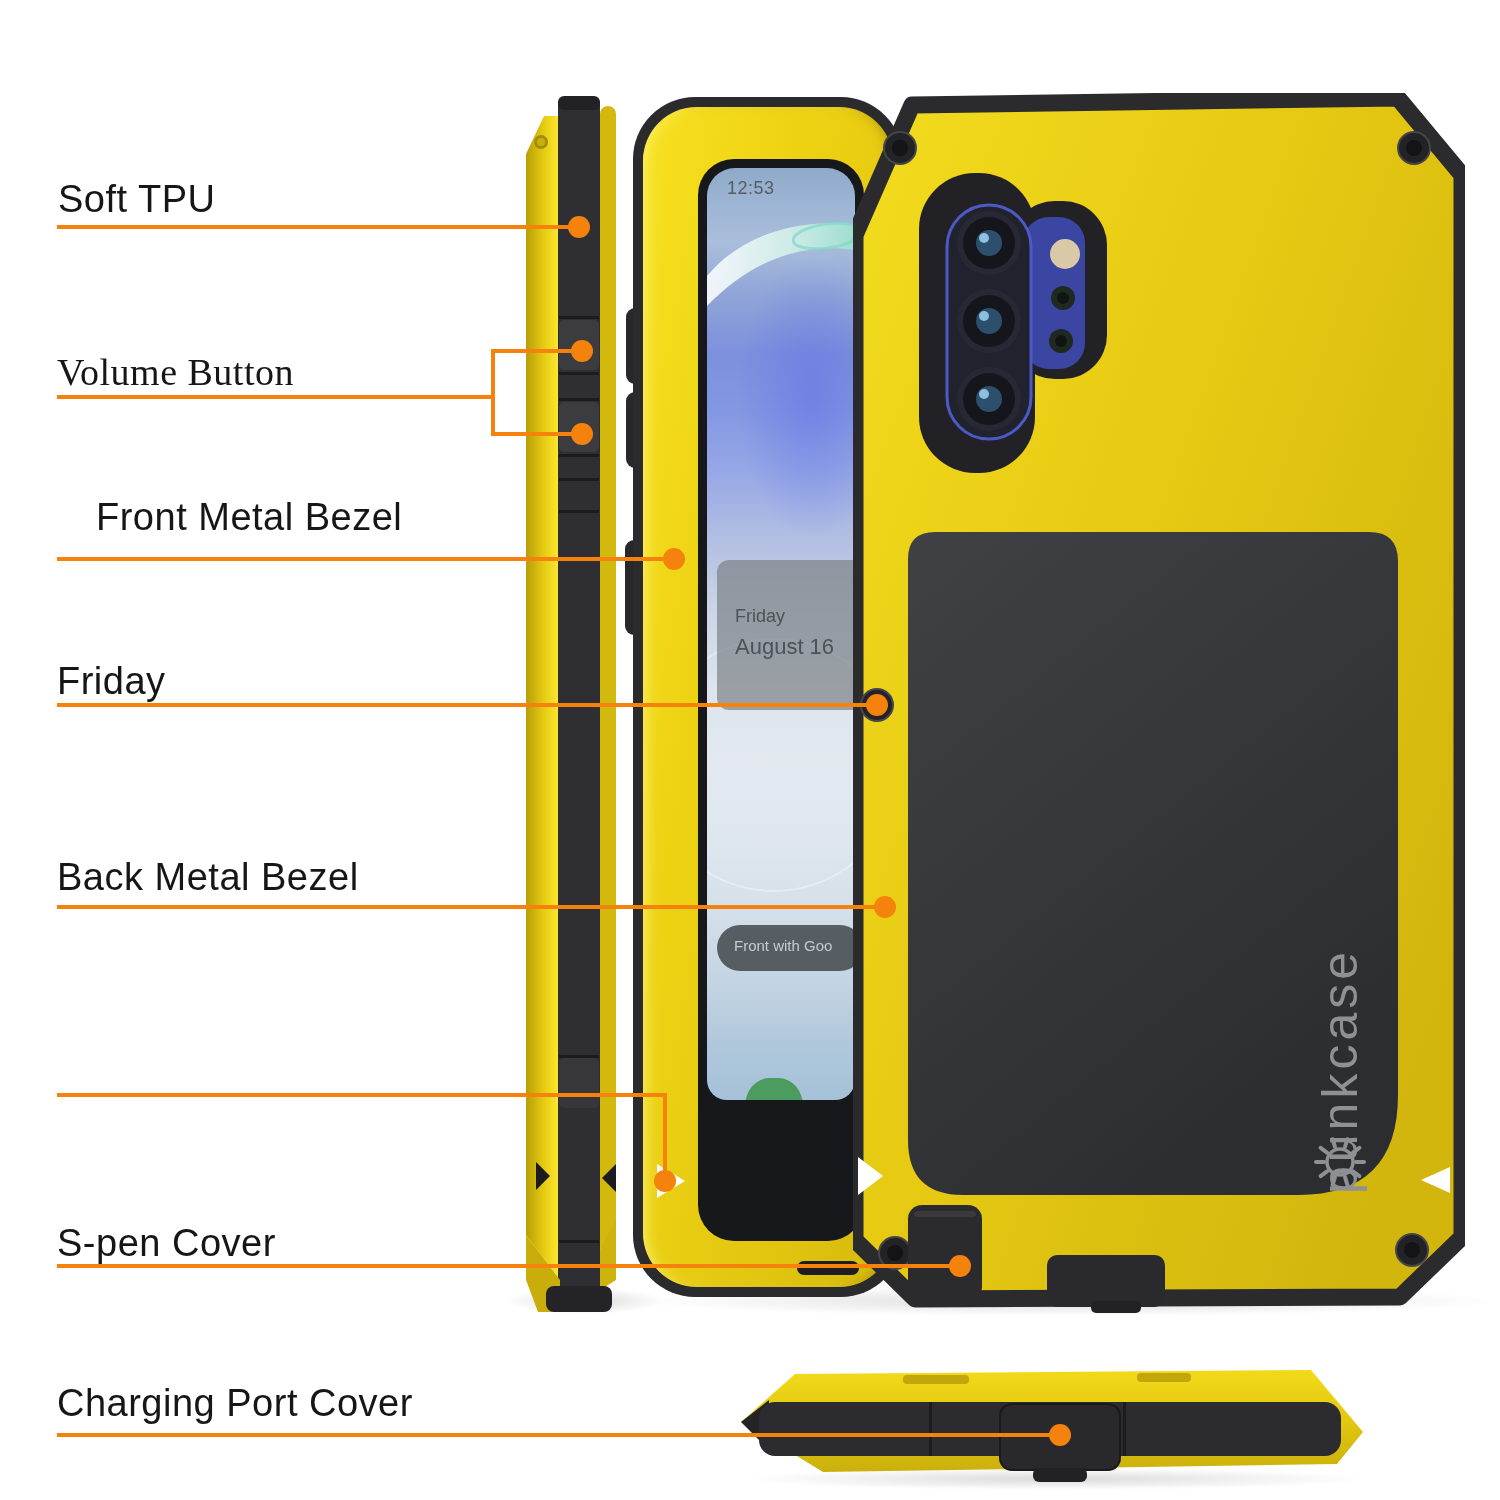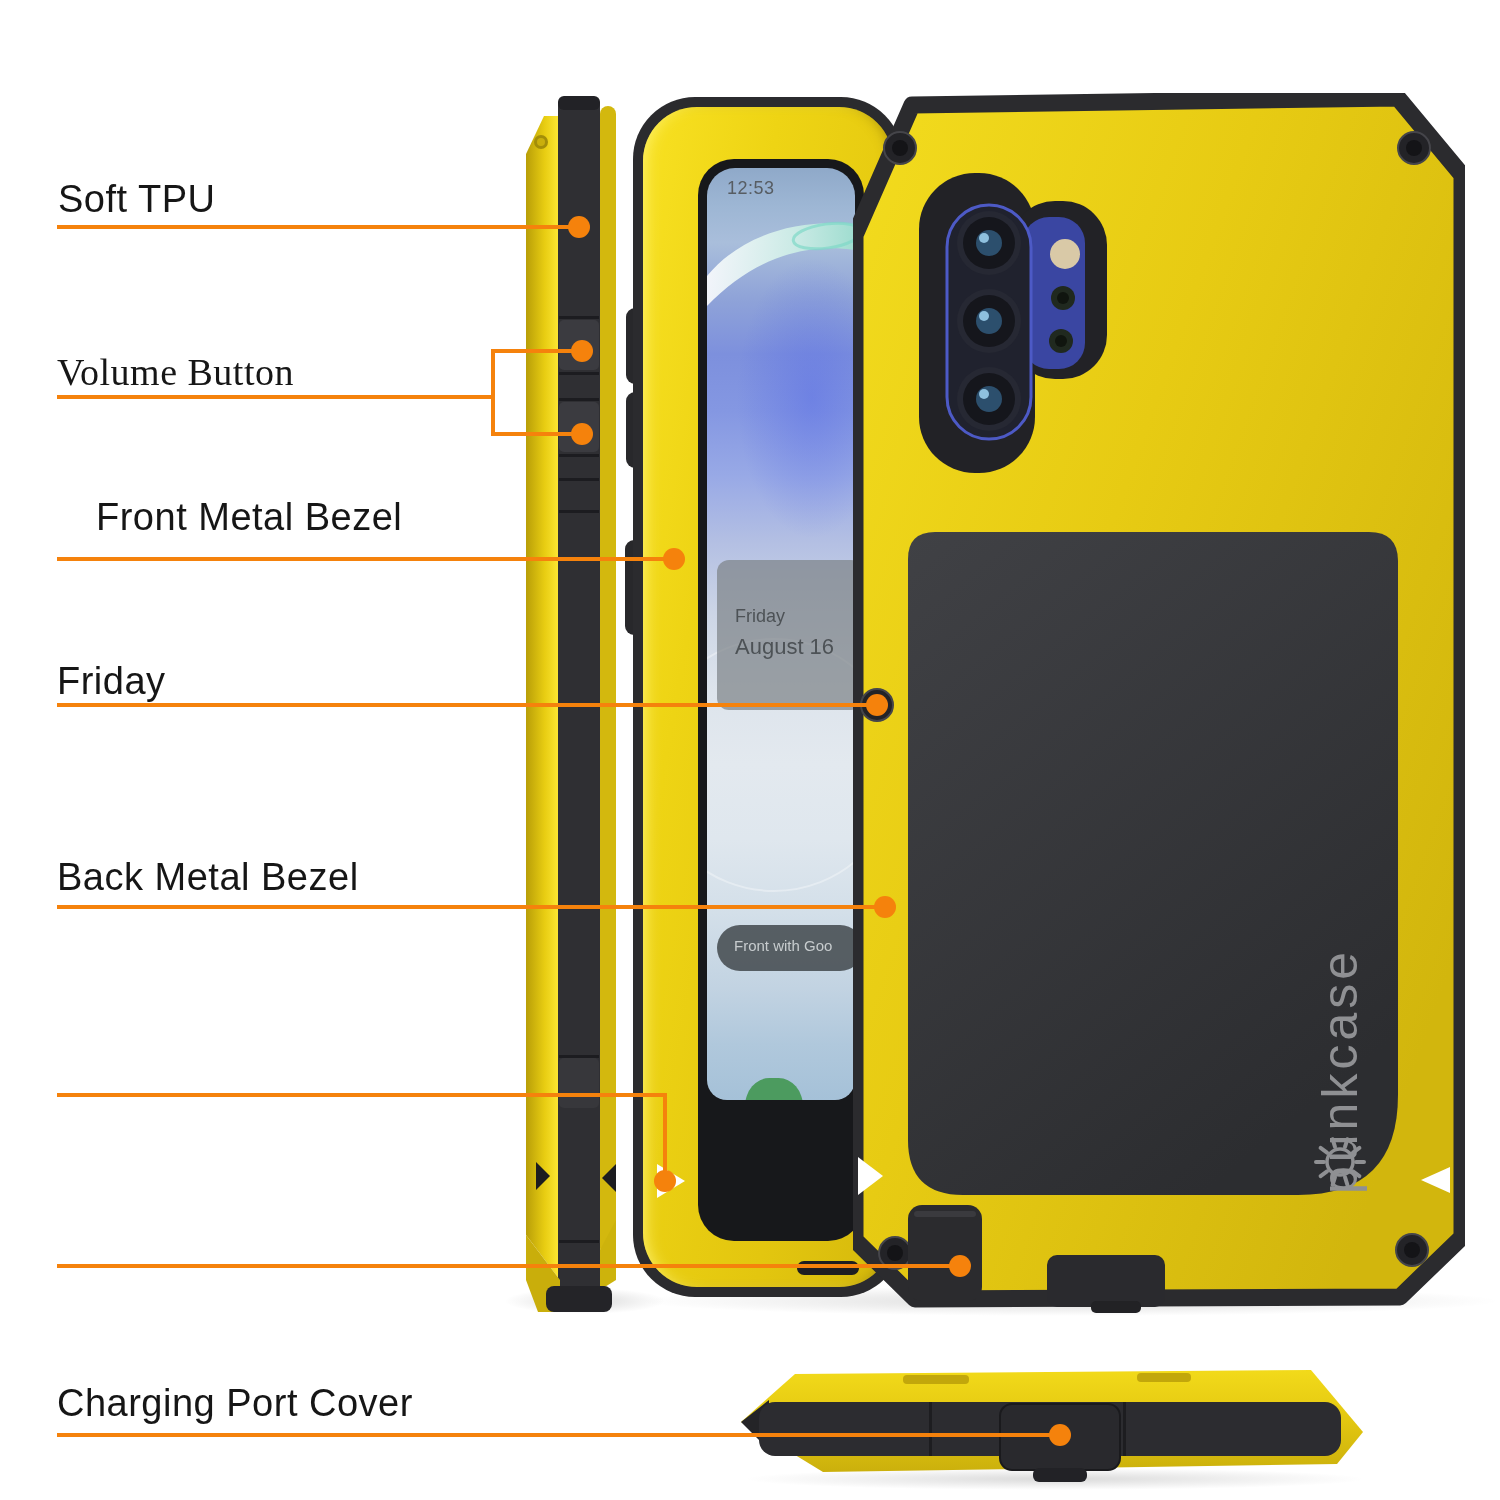--- a/index.html
+++ b/index.html
@@ -256,20 +256,21 @@
   <div class="dot" style="left:866px;top:694px;"></div>
 
   <div class="label" style="left:57px;top:856px;">Back Metal Bezel</div>
   <div class="hline" style="left:57px;top:905px;width:828px;"></div>
   <div class="dot" style="left:874px;top:896px;"></div>
 
   <div class="hline" style="left:57px;top:1093px;width:610px;"></div>
   <div class="vline" style="left:663px;top:1093px;height:88px;"></div>
   <div class="dot" style="left:654px;top:1170px;"></div>
 
+  <div class="label" style="left:57px;top:1222px;">S-pen Cover</div>
   <div class="hline" style="left:57px;top:1264px;width:903px;"></div>
   <div class="dot" style="left:949px;top:1255px;"></div>
 
   <div class="label" style="left:57px;top:1382px;">Charging Port Cover</div>
   <div class="hline" style="left:57px;top:1433px;width:1003px;"></div>
   <div class="dot" style="left:1049px;top:1424px;"></div>
 
 </div>
 
 </body></html>

